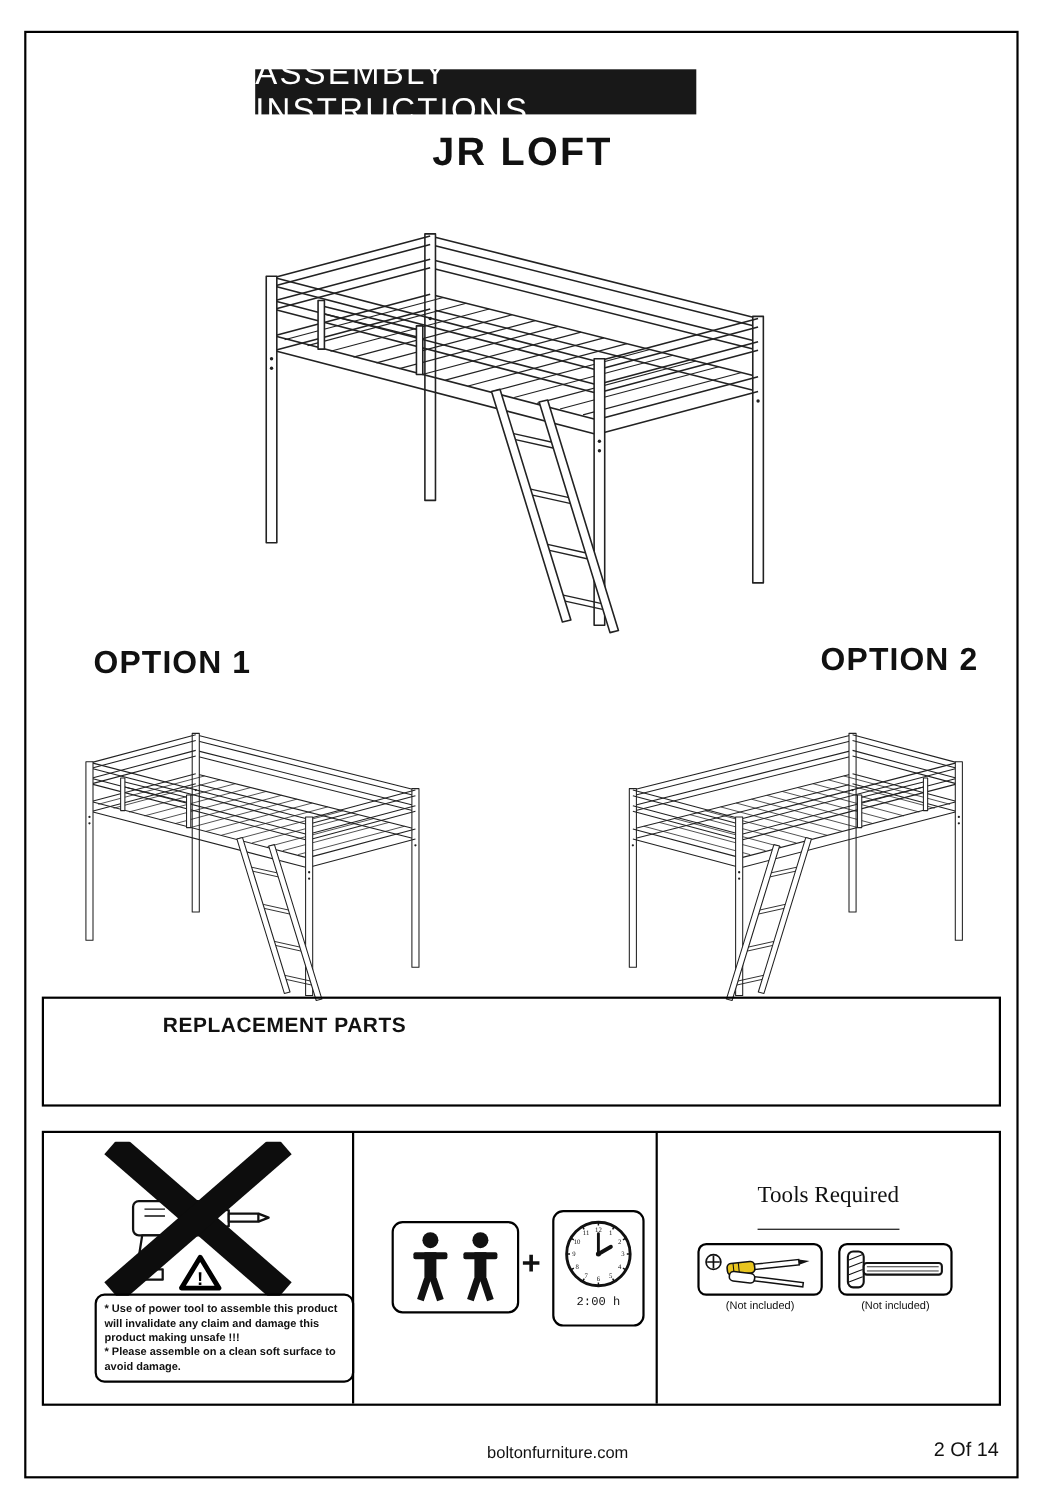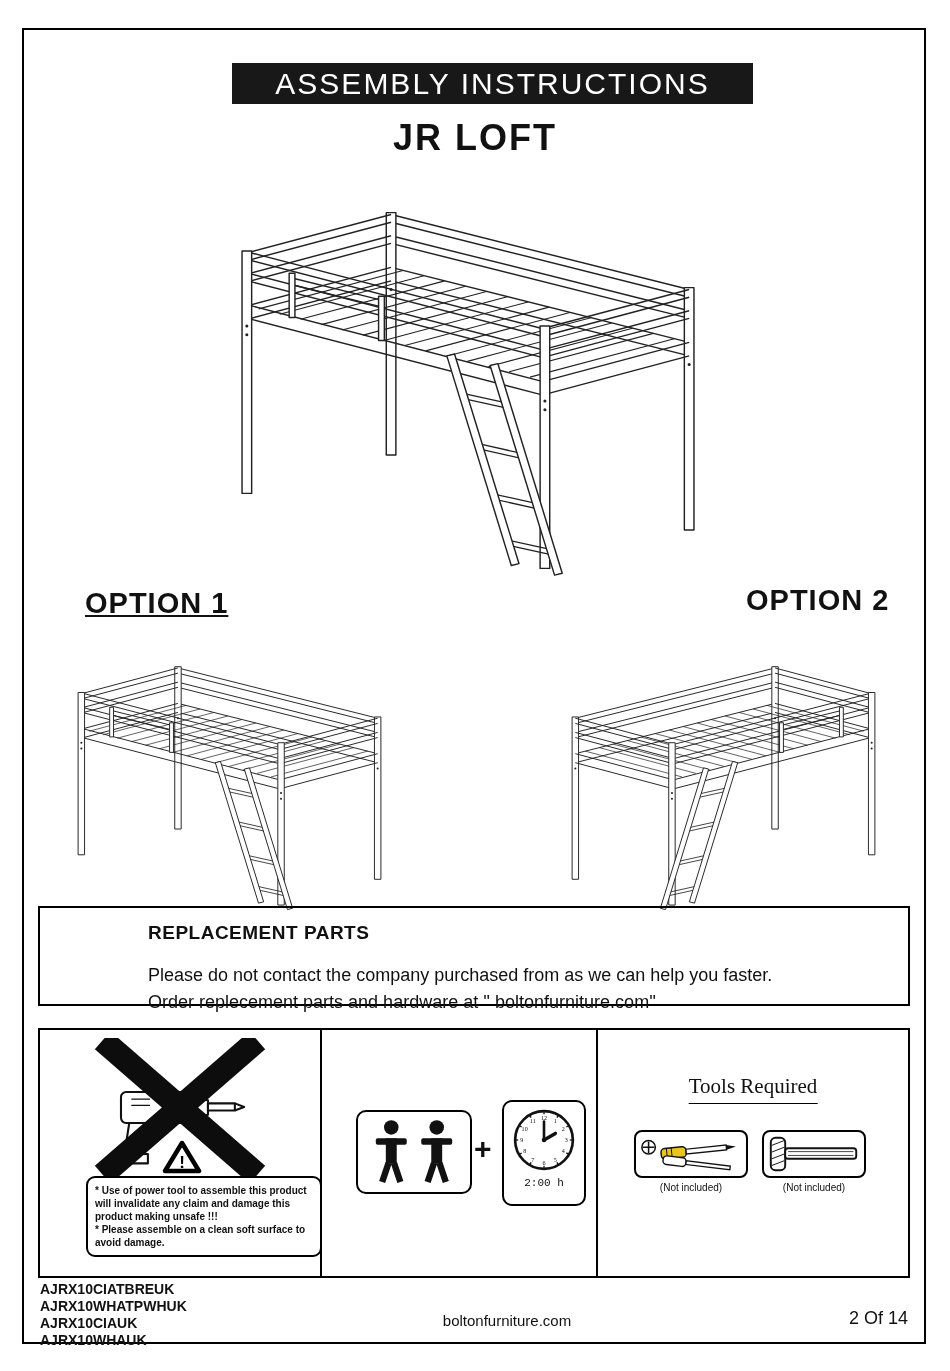--- a/index.html
+++ b/index.html
@@ -1,27 +1,27 @@
 <!DOCTYPE html>
 <html><head>
 <meta charset="utf-8">
 <style>
   html,body{margin:0;padding:0;background:#fff;}
   .page{position:relative;width:950px;height:1371px;background:#fff;overflow:hidden;
         font-family:"Liberation Sans",sans-serif;color:#111;}
   .page-border{position:absolute;left:22px;top:28px;width:904px;height:1316px;
         border:2px solid #000;box-sizing:border-box;}
-  .banner{position:absolute;left:232px;top:63px;width:521px;height:41px;background:#181818;
+  .banner{position:absolute;left:232px;top:63px;width:401px;height:41px;background:#181818;
         color:#fff;display:flex;align-items:center;justify-content:center;
         font-size:30px;letter-spacing:2px;}
   .title{position:absolute;left:0;top:117px;width:100%;text-align:center;
         font-size:36px;font-weight:bold;letter-spacing:2px;}
   .main-bed{position:absolute;left:218px;top:176px;width:500px;height:404px;}
   .option-label{position:absolute;font-size:29px;font-weight:bold;letter-spacing:1px;}
-  .option1-label{left:85px;top:587px;text-decoration:underline;}
+  .option1-label{left:85px;top:587px;}
   .option2-label{left:746px;top:564px;margin-top:20px;}
   .option-bed{position:absolute;width:335px;height:271px;}
   .option1-bed{left:62px;top:642px;}
   .option2-bed{left:556px;top:642px;transform:scaleX(-1);}
   .replacement-box{position:absolute;left:38px;top:906px;width:872px;height:100px;
         border:2px solid #000;box-sizing:border-box;}
   .rp-heading{position:absolute;left:108px;top:14px;font-size:19px;font-weight:bold;letter-spacing:.5px;}
   .rp-text{position:absolute;left:108px;top:54px;font-size:18px;line-height:1.5;}
   .panels{position:absolute;left:38px;top:1028px;width:872px;height:250px;
         border:2px solid #000;box-sizing:border-box;display:flex;}
@@ -37,21 +37,21 @@
   .people-box{position:absolute;left:34px;top:80px;width:116px;height:84px;
         border:2.5px solid #000;border-radius:10px;box-sizing:border-box;
         display:flex;align-items:center;justify-content:center;}
   .plus{position:absolute;left:152px;top:102px;font-size:30px;font-weight:bold;}
   .clock-box{position:absolute;left:180px;top:70px;width:84px;height:106px;
         border:2.5px solid #000;border-radius:10px;box-sizing:border-box;text-align:center;}
   .clock-box svg{width:70px;height:70px;margin-top:3px;}
   .duration{font-family:Liberation Mono, monospace;font-size:11px;margin-top:-2px;}
   .tools-heading{position:absolute;left:50%;transform:translateX(-50%);top:44px;
         font-family:"Liberation Serif",serif;font-size:21px;
-        border-bottom:1.5px solid #000;padding-bottom:4px;white-space:nowrap;}
+        border-bottom:1.5px solid #000;padding-bottom:18px;white-space:nowrap;}
   .tool-box{position:absolute;top:100px;height:48px;border:2px solid #000;border-radius:8px;
         box-sizing:border-box;display:flex;align-items:center;justify-content:center;}
   .tool-box-a{left:36px;width:114px;}
   .tool-box-b{left:164px;width:104px;}
   .tool-note{position:absolute;top:152px;text-align:center;font-size:10px;}
   .note-a{left:36px;width:114px;}
   .note-b{left:164px;width:104px;}
   .models{position:absolute;left:40px;top:1281px;font-size:14px;font-weight:bold;line-height:17px;}
   .website{position:absolute;left:0;top:1312px;width:100%;text-align:center;font-size:15px;margin-left:32px;}
   .pagenum{position:absolute;right:42px;top:1308px;font-size:18px;}
@@ -110,24 +110,20 @@
 
   <svg class="option-bed option1-bed" viewBox="0 0 520 420">
     <use href="#loftbed"></use>
   </svg>
   <svg class="option-bed option2-bed" viewBox="0 0 520 420">
     <use href="#loftbed"></use>
   </svg>
 
   <div class="replacement-box">
     <div class="rp-heading">REPLACEMENT PARTS</div>
-    <div class="rp-text">
-      <div>Please do not contact the company purchased from as we can help you faster.</div>
-      <div>Order replecement parts and hardware at '' boltonfurniture.com''</div>
-    </div>
   </div>
 
   <div class="panels">
 
     <div class="panel panel-safety">
       <svg class="drill-x" viewBox="0 0 170 135">
         <g stroke="#111" stroke-width="2" fill="#fff" stroke-linejoin="round">
           <rect x="28" y="52" width="62" height="30" rx="5"></rect>
           <path d="M90 56 L112 60 L112 74 L90 80 Z"></path>
           <rect x="112" y="63" width="26" height="7"></rect>
@@ -235,22 +231,16 @@
           <path d="M6 11 L19 6 M6 18 L19 13 M6 25 L19 20 M6 32 L19 27" stroke="#111" stroke-width="1"></path>
           <rect x="20" y="14" width="74" height="11" rx="3" fill="#fff" stroke="#111" stroke-width="2"></rect>
           <path d="M23 17.5 H91 M23 21.5 H91" stroke="#111" stroke-width="0.8"></path>
         </svg>
       </div>
       <div class="tool-note note-a">(Not included)</div>
       <div class="tool-note note-b">(Not included)</div>
     </div>
   </div>
 
-  <div class="models">
-    <div>AJRX10CIATBREUK</div>
-    <div>AJRX10WHATPWHUK</div>
-    <div>AJRX10CIAUK</div>
-    <div>AJRX10WHAUK</div>
-  </div>
   <div class="website">boltonfurniture.com</div>
   <div class="pagenum">2 Of 14</div>
 
 </div>
 
 </body></html>

